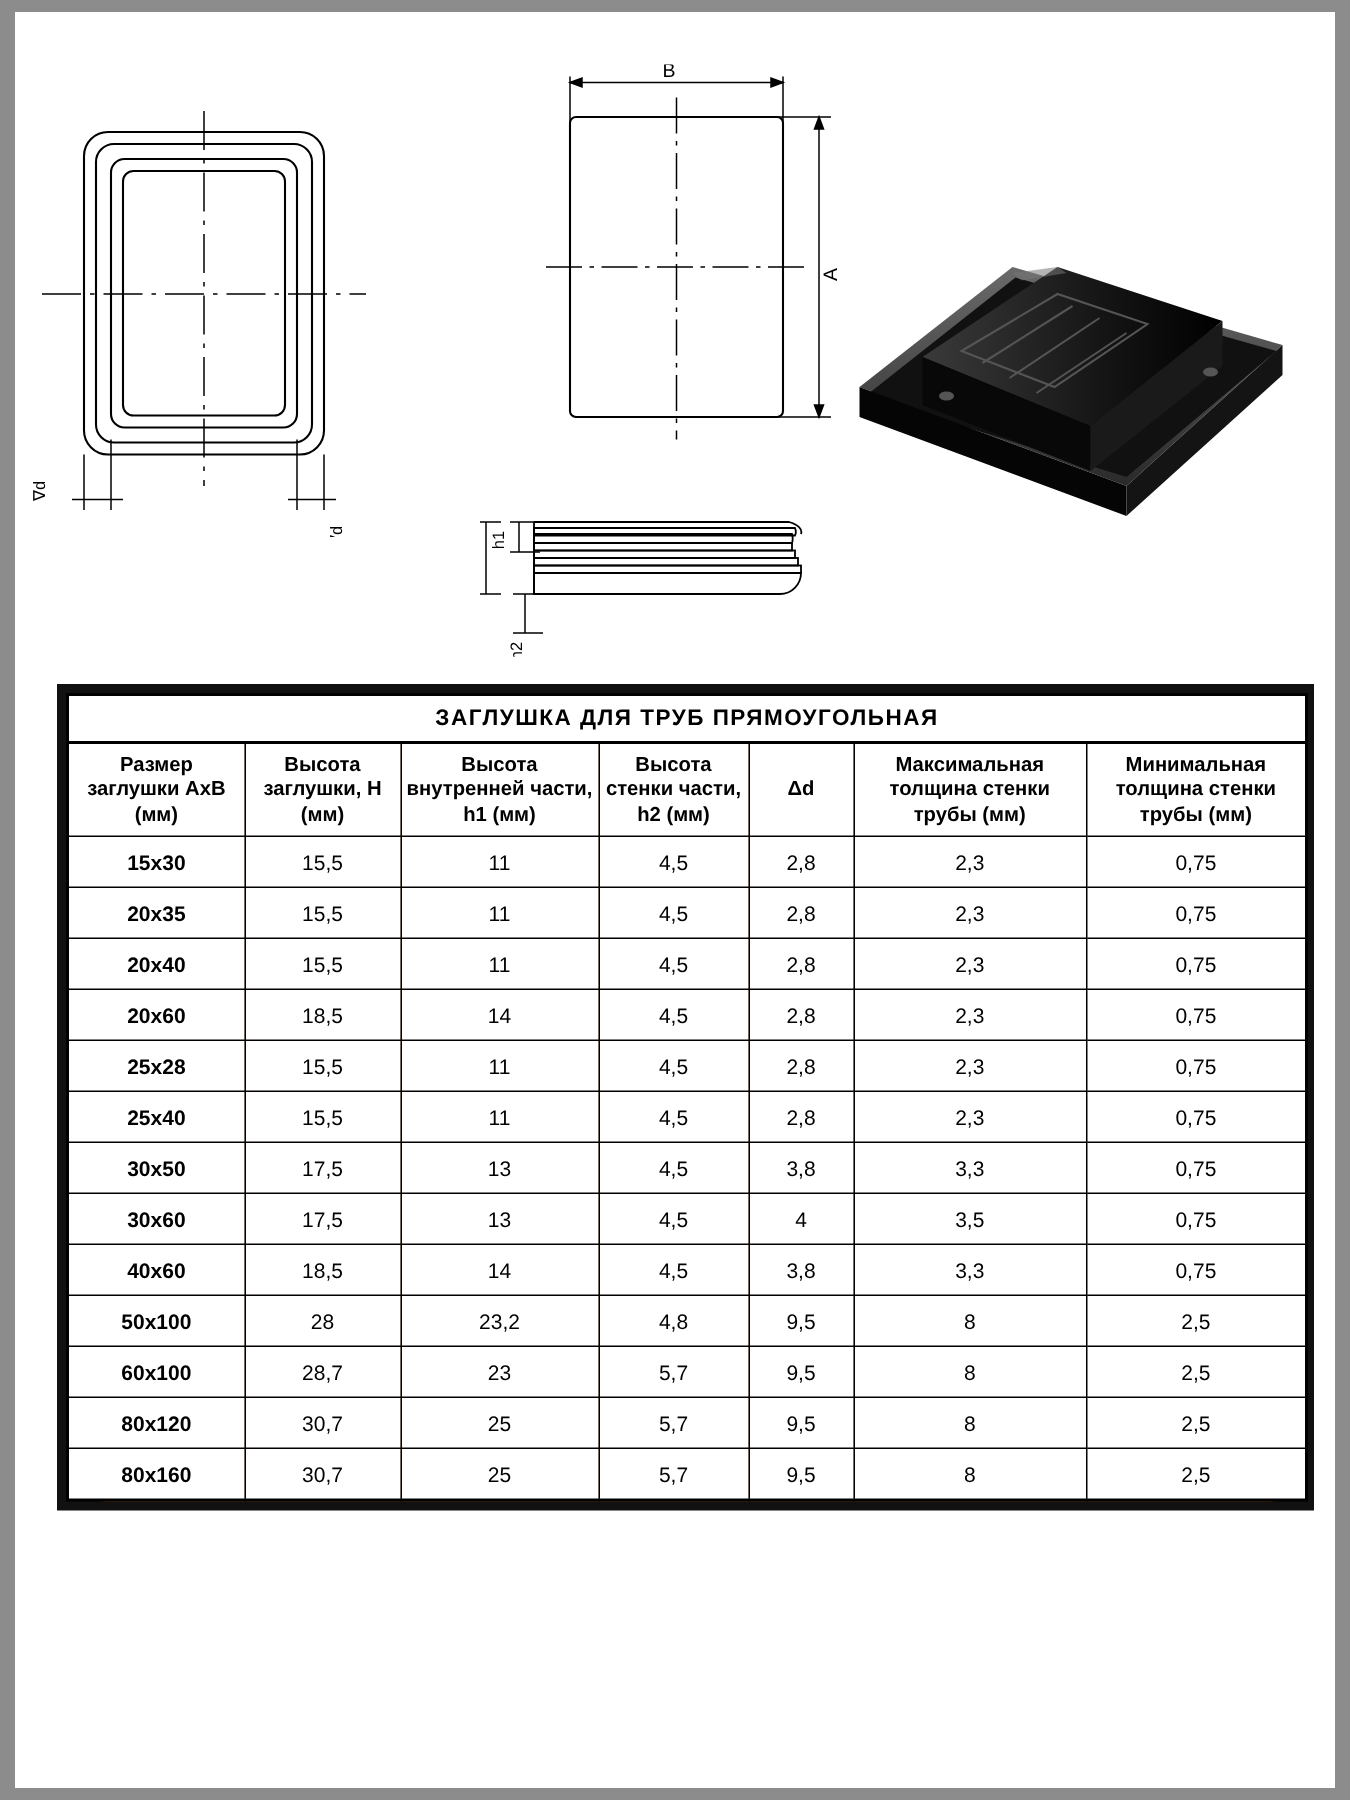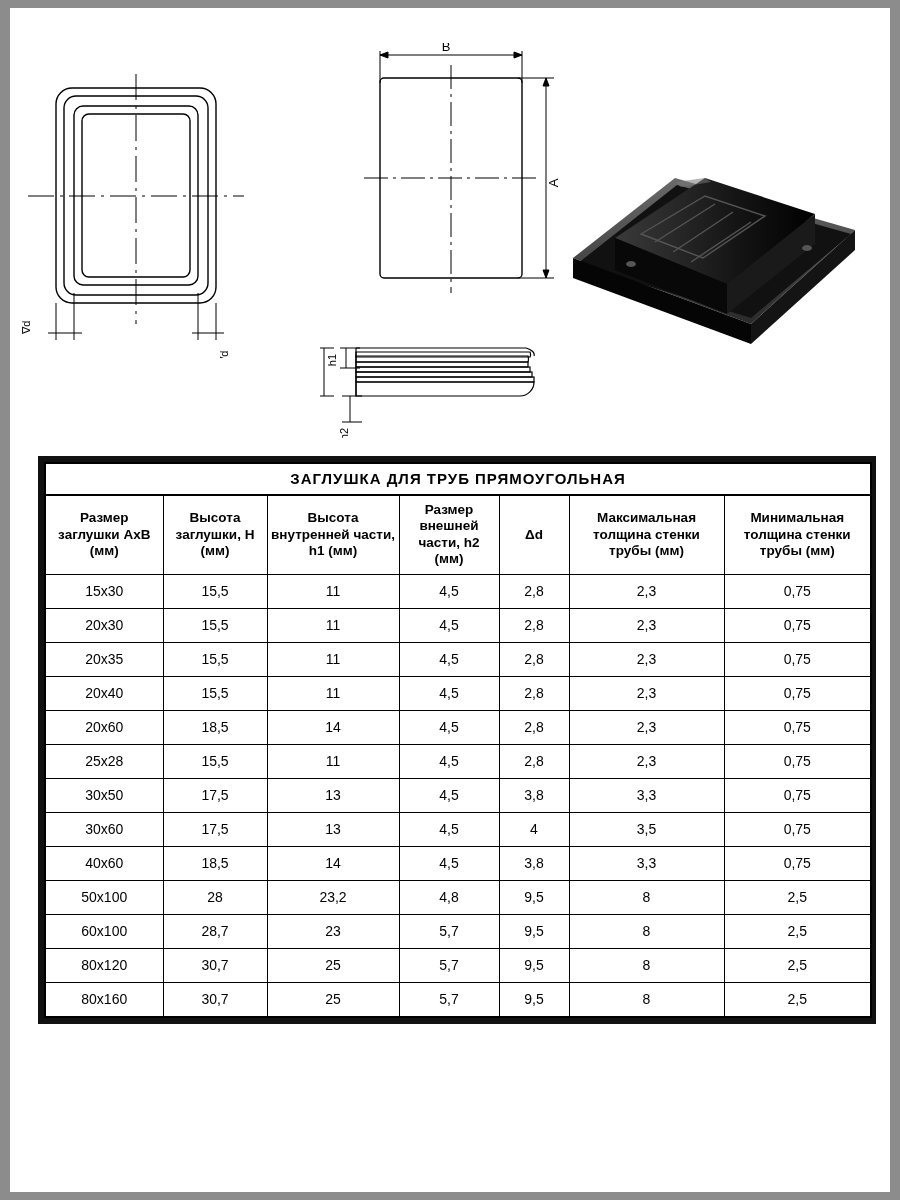--- a/index.html
+++ b/index.html
@@ -85,21 +85,21 @@
     vertical-align: middle;
     background: #fff;
   }
   tbody td {
     font-size: 14px;
     padding: 4px 2px;
     height: 25px;
     background: #fff;
   }
   tbody td.first {
-    font-weight: normal;
+    font-weight: bold;
   }
   table, thead th, tbody td {
     border-color: #000;
   }
   .table-wrap table {
     border: 2px solid #000;
   }
 
   
   col.c0 { width: 118px; }
@@ -259,46 +259,37 @@
           <col class="c3">
         <col class="c4">
           <col class="c5">
           <col class="c6">
       </colgroup>
       <thead>
         <tr>
           <th>Размер заглушки AxB (мм)</th>
           <th>Высота заглушки, H (мм)</th>
           <th>Высота внутренней части, h1 (мм)</th>
-          <th>Размер внешней части, h2 (мм)</th>
+          <th>Высота стенки части, h2 (мм)</th>
           <th>Δd</th>
           <th>Максимальная толщина стенки трубы (мм)</th>
           <th>Минимальная толщина стенки трубы (мм)</th>
         </tr>
       </thead>
       <tbody>
         <tr>
           <td class="first">15x30</td>
           <td>15,5</td>
           <td>11</td>
           <td>4,5</td>
           <td>2,8</td>
           <td>2,3</td>
           <td>0,75</td>
         </tr>
         <tr>
-          <td class="first">20x30</td>
-          <td>15,5</td>
-          <td>11</td>
-          <td>4,5</td>
-          <td>2,8</td>
-          <td>2,3</td>
-          <td>0,75</td>
-        </tr>
-        <tr>
           <td class="first">20x35</td>
           <td>15,5</td>
           <td>11</td>
           <td>4,5</td>
           <td>2,8</td>
           <td>2,3</td>
           <td>0,75</td>
         </tr>
         <tr>
           <td class="first">20x40</td>
@@ -313,20 +304,29 @@
           <td class="first">20x60</td>
           <td>18,5</td>
           <td>14</td>
           <td>4,5</td>
           <td>2,8</td>
           <td>2,3</td>
           <td>0,75</td>
         </tr>
         <tr>
           <td class="first">25x28</td>
+          <td>15,5</td>
+          <td>11</td>
+          <td>4,5</td>
+          <td>2,8</td>
+          <td>2,3</td>
+          <td>0,75</td>
+        </tr>
+        <tr>
+          <td class="first">25x40</td>
           <td>15,5</td>
           <td>11</td>
           <td>4,5</td>
           <td>2,8</td>
           <td>2,3</td>
           <td>0,75</td>
         </tr>
         <tr>
           <td class="first">30x50</td>
           <td>17,5</td>

